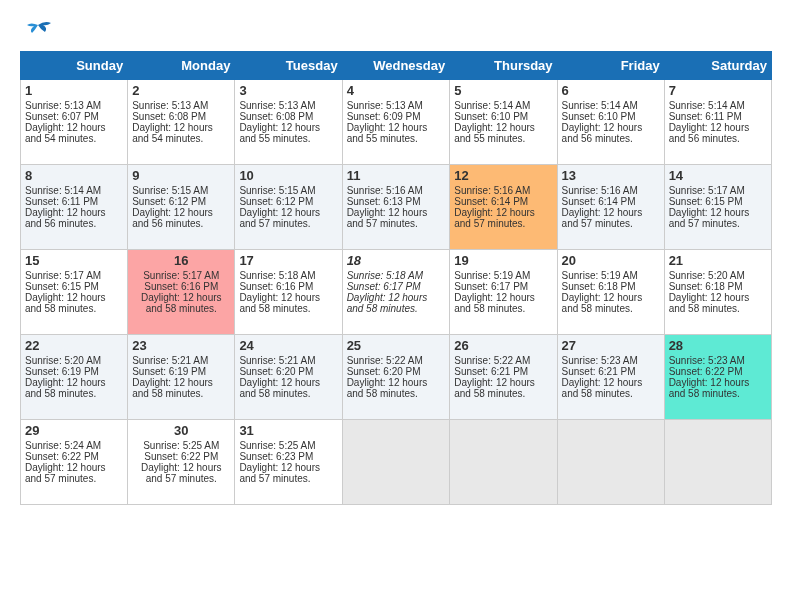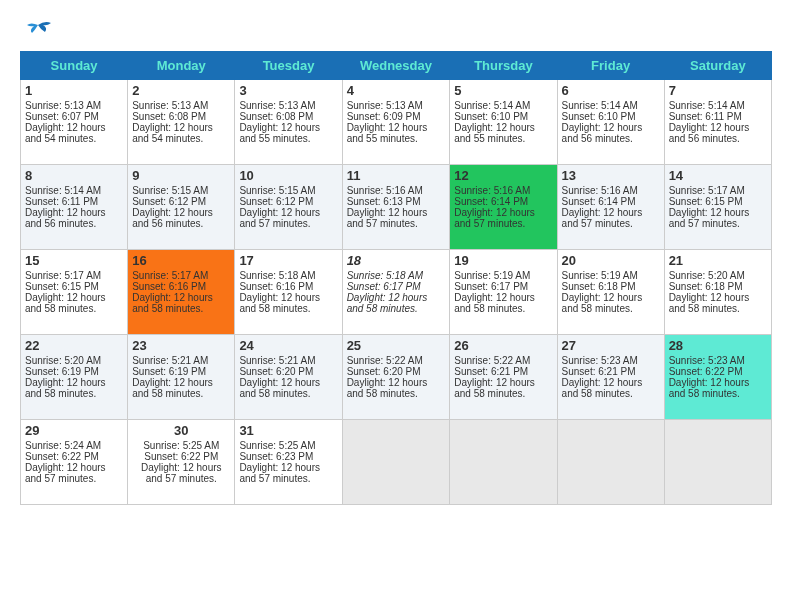--- a/index.html
+++ b/index.html
@@ -32,25 +32,25 @@
     .location-title {
       font-size: 16px;
       color: #555;
     }
     .calendar {
       width: 100%;
       border-collapse: collapse;
     }
     .calendar th {
       background-color: #1a6fb5;
-      color: #5eead4;
+      color: #ffffff;
       font-size: 13px;
       font-weight: bold;
       padding: 6px 4px;
-      text-align: center;
+      text-align: right;
       border: 1px solid #1a6fb5;
       margin-left: 36px;
     }
     .calendar td {
       border: 1px solid #ccc;
       vertical-align: top;
       padding: 3px 4px;
       font-size: 10px;
       color: #333;
       width: 108px;
@@ -122,27 +122,27 @@
         <td style="background-color: rgb(255, 255, 255);"><span class="day-num">4</span><span>Sunrise: 5:13 AM</span><br><span>Sunset: 6:09 PM</span><br><span>Daylight: 12 hours and 55 minutes.</span></td>
         <td style="background-color: rgb(255, 255, 255);"><span class="day-num">5</span><span>Sunrise: 5:14 AM</span><br><span>Sunset: 6:10 PM</span><br><span>Daylight: 12 hours and 55 minutes.</span></td>
         <td style="background-color: rgb(255, 255, 255);"><span class="day-num">6</span><span>Sunrise: 5:14 AM</span><br><span>Sunset: 6:10 PM</span><br><span>Daylight: 12 hours and 56 minutes.</span></td>
         <td style="background-color: rgb(255, 255, 255);"><span class="day-num">7</span><span>Sunrise: 5:14 AM</span><br><span>Sunset: 6:11 PM</span><br><span>Daylight: 12 hours and 56 minutes.</span></td>
       </tr>
       <tr>
         <td style="background-color: rgb(240, 244, 248);"><span class="day-num">8</span><span>Sunrise: 5:14 AM</span><br><span>Sunset: 6:11 PM</span><br><span>Daylight: 12 hours and 56 minutes.</span></td>
         <td style="background-color: rgb(240, 244, 248);"><span class="day-num">9</span><span>Sunrise: 5:15 AM</span><br><span>Sunset: 6:12 PM</span><br><span>Daylight: 12 hours and 56 minutes.</span></td>
         <td style="background-color: rgb(240, 244, 248);"><span class="day-num">10</span><span>Sunrise: 5:15 AM</span><br><span>Sunset: 6:12 PM</span><br><span>Daylight: 12 hours and 57 minutes.</span></td>
         <td style="background-color: rgb(240, 244, 248);"><span class="day-num">11</span><span>Sunrise: 5:16 AM</span><br><span>Sunset: 6:13 PM</span><br><span>Daylight: 12 hours and 57 minutes.</span></td>
-        <td style="background-color: #22c55e;"><span class="day-num">12</span><span>Sunrise: 5:16 AM</span><br><span>Sunset: 6:14 PM</span><br><span>Daylight: 12 hours and 57 minutes.</span></td>
+        <td style="background-color: #fdba74;"><span class="day-num">12</span><span>Sunrise: 5:16 AM</span><br><span>Sunset: 6:14 PM</span><br><span>Daylight: 12 hours and 57 minutes.</span></td>
         <td style="background-color: rgb(240, 244, 248);"><span class="day-num">13</span><span>Sunrise: 5:16 AM</span><br><span>Sunset: 6:14 PM</span><br><span>Daylight: 12 hours and 57 minutes.</span></td>
         <td style="background-color: rgb(240, 244, 248);"><span class="day-num">14</span><span>Sunrise: 5:17 AM</span><br><span>Sunset: 6:15 PM</span><br><span>Daylight: 12 hours and 57 minutes.</span></td>
       </tr>
       <tr>
         <td style="background-color: rgb(255, 255, 255);"><span class="day-num">15</span><span>Sunrise: 5:17 AM</span><br><span>Sunset: 6:15 PM</span><br><span>Daylight: 12 hours and 58 minutes.</span></td>
-        <td style="background-color: #f97316;"><span class="day-num">16</span><span>Sunrise: 5:17 AM</span><br><span>Sunset: 6:16 PM</span><br><span>Daylight: 12 hours and 58 minutes.</span></td>
+        <td style="background-color: #fca5a5; text-align: center;"><span class="day-num">16</span><span>Sunrise: 5:17 AM</span><br><span>Sunset: 6:16 PM</span><br><span>Daylight: 12 hours and 58 minutes.</span></td>
         <td style="background-color: rgb(255, 255, 255);"><span class="day-num">17</span><span>Sunrise: 5:18 AM</span><br><span>Sunset: 6:16 PM</span><br><span>Daylight: 12 hours and 58 minutes.</span></td>
         <td style="background-color: rgb(255, 255, 255); font-style: italic;"><span class="day-num">18</span><span>Sunrise: 5:18 AM</span><br><span>Sunset: 6:17 PM</span><br><span>Daylight: 12 hours and 58 minutes.</span></td>
         <td style="background-color: rgb(255, 255, 255);"><span class="day-num">19</span><span>Sunrise: 5:19 AM</span><br><span>Sunset: 6:17 PM</span><br><span>Daylight: 12 hours and 58 minutes.</span></td>
         <td style="background-color: rgb(255, 255, 255);"><span class="day-num">20</span><span>Sunrise: 5:19 AM</span><br><span>Sunset: 6:18 PM</span><br><span>Daylight: 12 hours and 58 minutes.</span></td>
         <td style="background-color: rgb(255, 255, 255);"><span class="day-num">21</span><span>Sunrise: 5:20 AM</span><br><span>Sunset: 6:18 PM</span><br><span>Daylight: 12 hours and 58 minutes.</span></td>
       </tr>
       <tr>
         <td style="background-color: rgb(240, 244, 248);"><span class="day-num">22</span><span>Sunrise: 5:20 AM</span><br><span>Sunset: 6:19 PM</span><br><span>Daylight: 12 hours and 58 minutes.</span></td>
         <td style="background-color: rgb(240, 244, 248);"><span class="day-num">23</span><span>Sunrise: 5:21 AM</span><br><span>Sunset: 6:19 PM</span><br><span>Daylight: 12 hours and 58 minutes.</span></td>
         <td style="background-color: rgb(240, 244, 248);"><span class="day-num">24</span><span>Sunrise: 5:21 AM</span><br><span>Sunset: 6:20 PM</span><br><span>Daylight: 12 hours and 58 minutes.</span></td>

